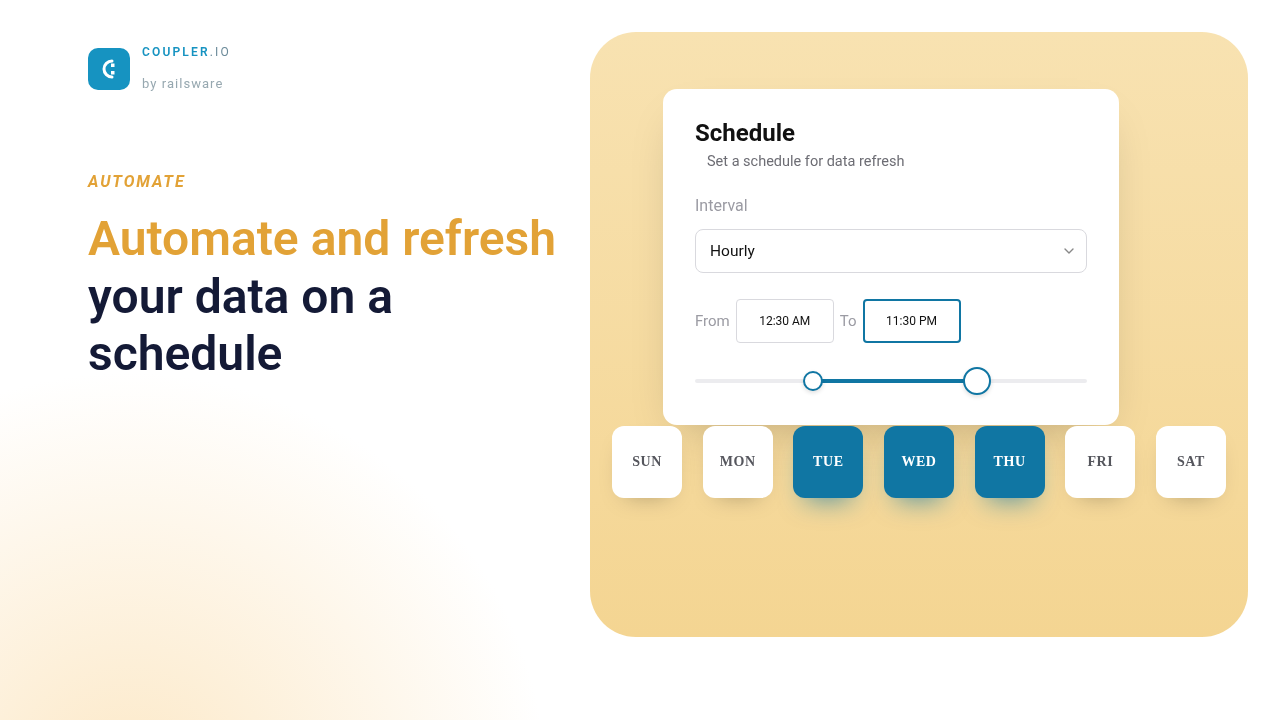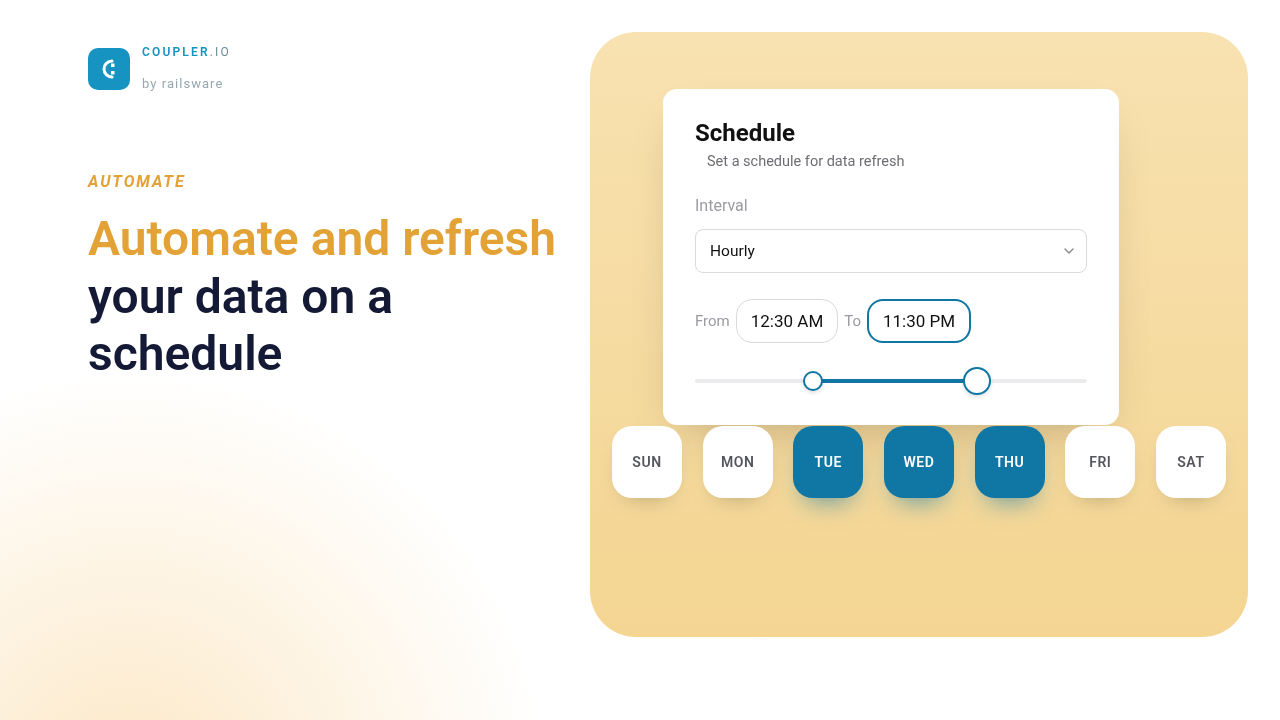--- a/index.html
+++ b/index.html
@@ -81,24 +81,24 @@
 
   .time-row {
     display: flex; align-items: center; gap: 6px;
     margin-top: 26px;
     font-size: 15px;
   }
   .time-row .lbl { color: #9b9ba3; }
   .time-box {
     height: 44px; min-width: 98px;
     border: 1px solid #d9d9de;
-    border-radius: 16px;
+    border-radius: 4px;
     display: flex; align-items: center; justify-content: center;
     padding: 0 14px;
-    font-size: 17px; color: #111;
+    font-size: 12px; color: #111;
     cursor: pointer;
   }
   .time-box.active { border: 2px solid #1076a3; }
 
   .slider {
     margin-top: 28px;
     position: relative;
     height: 20px;
   }
   .slider .track {
@@ -120,27 +120,28 @@
 
   
   .days {
     position: absolute;
     left: 22px; right: 22px; top: 394px;
     display: flex; gap: 12px;
     justify-content: space-between;
   }
   .day {
     flex: 0 0 70px; height: 72px;
-    border-radius: 20px;
+    border-radius: 12px;
     background: #fff;
     box-shadow: 0 10px 24px -14px rgba(0,0,0,0.35);
     display: flex; align-items: center; justify-content: center;
     font-size: 14px; font-weight: 600; letter-spacing: 0.04em;
     color: #55565d;
     cursor: pointer;
+    font-family: Liberation Serif, serif;
   }
   .day.on {
     background: #1076a3; color: #fff;
     box-shadow: 0 14px 26px -12px rgba(16,118,163,0.7);
   }
 </style>
 </head>
 <body>
 
 <div class="brand">

